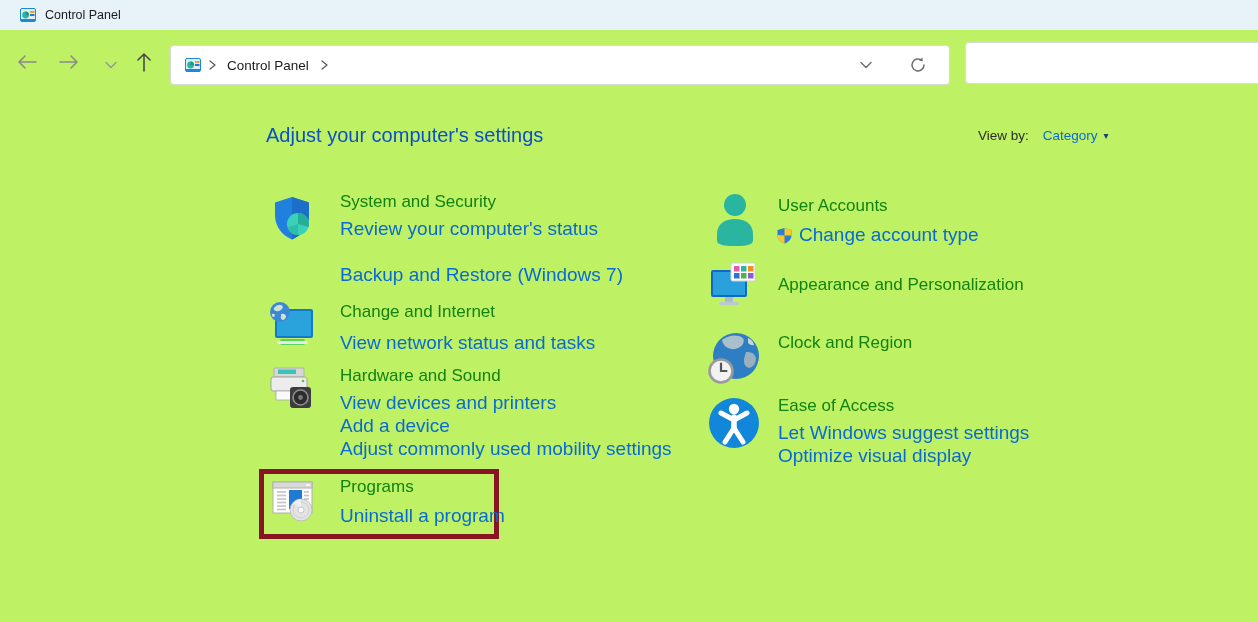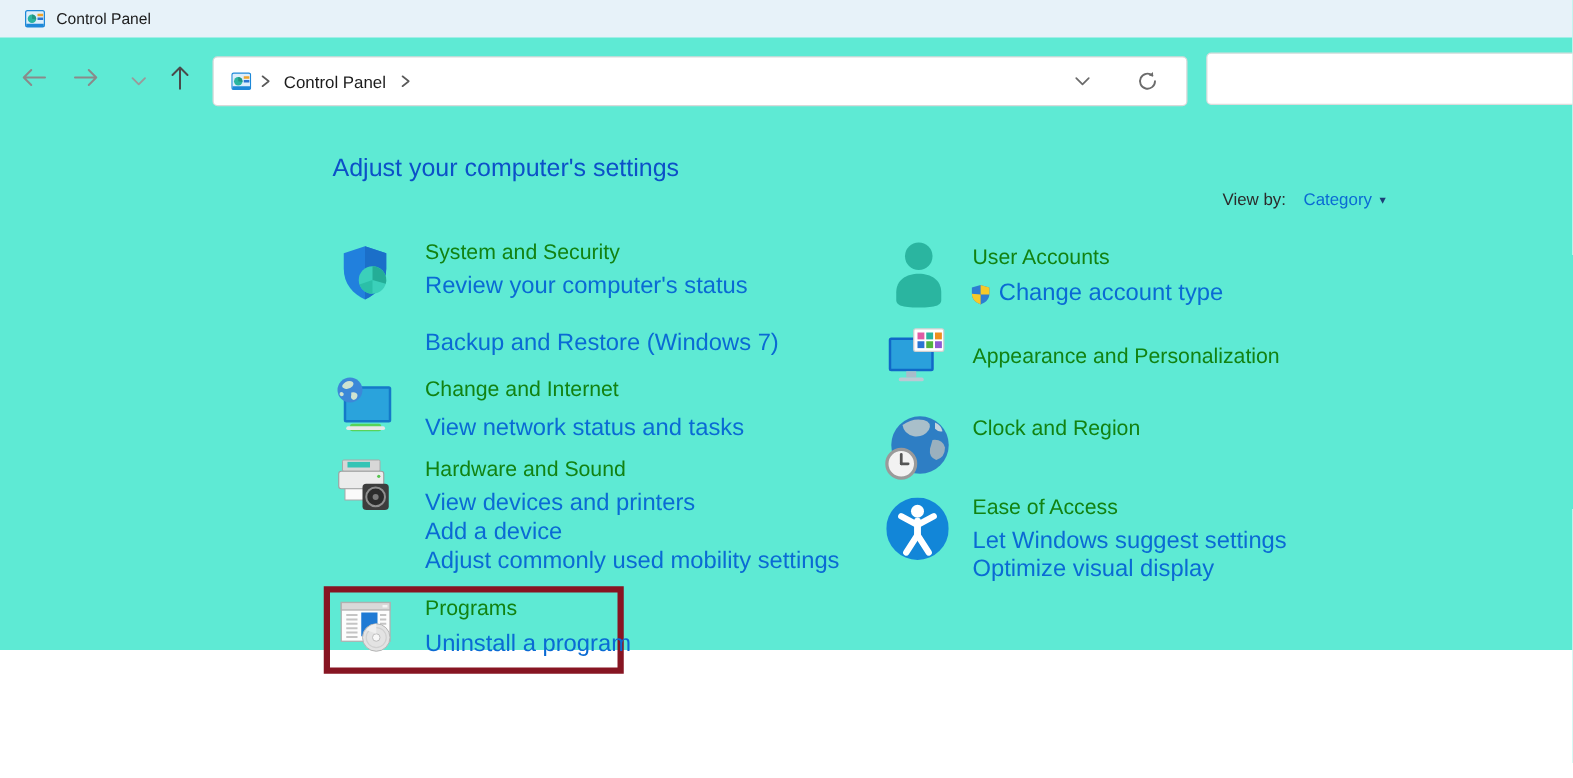--- a/index.html
+++ b/index.html
@@ -1,18 +1,18 @@
 <!DOCTYPE html>
 <html><head>
 <meta charset="utf-8">
 <style>
   * { margin:0; padding:0; box-sizing:border-box; }
   html,body { width:1258px; height:622px; background:#fff; overflow:hidden;
               font-family:"Liberation Sans", sans-serif; }
-  .stage { position:relative; width:1258px; height:520px; background:#5eead4;text-decoration:underline; }
+  .stage { position:relative; width:1258px; height:622px; background:#bef264;text-decoration:underline; }
 
   
   .titlebar { position:absolute; left:0; top:0; width:1258px; height:30px;
               background:#e7f2f9; display:flex; align-items:center; }
   .titlebar .appicon { margin-left:20px; width:16px; height:16px; display:inline-block; }
   .titlebar .title { margin-left:9px; font-size:12.5px; color:#1b1b1b; }
 
   
   .navbtn { position:absolute; width:26px; height:26px; display:flex;
             align-items:center; justify-content:center; background:transparent;
@@ -28,21 +28,21 @@
   .searchbox { position:absolute; left:965px; top:42px; width:294px; height:42px;
                background:#fff; border:1px solid #dcdcdc; border-radius:4px 0 0 4px; }
   .searchbox input { width:100%; height:100%; border:none; outline:none;
                      font-size:13.5px; padding:0 12px; background:transparent; }
 
   
   .heading { position:absolute; left:266px; top:124px; font-size:20px; font-weight:400; }
   .viewby { position:absolute; left:978px; top:128px; font-size:13.5px;
             display:flex; align-items:flex-end; }
   .viewby .lbl { color:#2b2b2b; margin-right:14px; }
-  .viewby .val { display:flex; align-items:center; cursor:pointer;margin-top:24px; }
+  .viewby .val { display:flex; align-items:center; cursor:pointer; }
   .viewby .caret { font-size:10px; color:#1d3f77; margin-left:6px; }
 
   .icon { position:absolute; display:inline-block; }
   .cat-title { position:absolute; font-size:17px; font-weight:400; cursor:pointer;
                white-space:nowrap; }
   .cat-link { position:absolute; font-size:19px; cursor:pointer; white-space:nowrap; }
   .link-with-shield { display:flex; align-items:center; gap:6px; }
 
   .hilite { position:absolute; left:259px; top:469px; width:240px; height:70px;
             border:5px solid #871522; background:transparent; }

